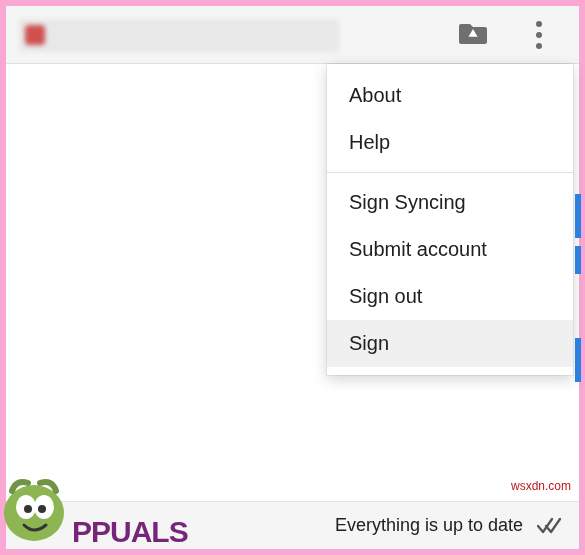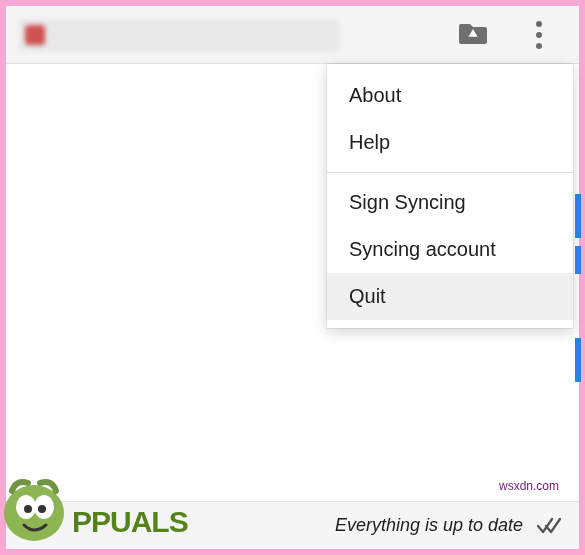--- a/index.html
+++ b/index.html
@@ -12,42 +12,42 @@
     .header-blur::before { content:""; position:absolute; left:6px; top:6px; width:20px; height:20px; background:#d05050; border-radius:4px; filter: blur(1px); }
     .header-actions { position: absolute; right: 10px; top: 0; height: 58px; display: flex; align-items: center; gap: 30px; padding-right: 12px; }
     .icon-btn { display:flex; align-items:center; justify-content:center; width:36px; height:36px; cursor:pointer; }
     .kebab-dots { display:flex; flex-direction:column; gap:5px; }
     .kebab-dots span { width:6px; height:6px; background:#6b6b6b; border-radius:50%; display:block; }
 
     
     .body-area { position:absolute; top:58px; left:0; right:0; bottom:48px; background:#ffffff; }
 
     
-    .footer { position:absolute; bottom:0; left:0; right:0; height:48px; background:#f5f5f5; border-top:1px solid #e3e3e3; display:flex; align-items:center; justify-content:flex-end; padding:0 16px; gap:14px;font-style:italic; }
+    .footer { position:absolute; bottom:0; left:0; right:0; height:48px; background:#f5f5f5; border-top:1px solid #e3e3e3; display:flex; align-items:center; justify-content:flex-end; padding:0 16px; gap:14px; }
     .status-text { font-size:18px; color:#202020; }
     .double-check { position:relative; width:26px; height:20px; }
 
     
     .menu { position:absolute; top:58px; right:6px; width:246px; background:#fff; box-shadow: 0 4px 14px rgba(0,0,0,0.18), 0 0 0 1px rgba(0,0,0,0.06); display:flex; flex-direction:column; padding:8px 0; }
     .menu-item { font-size:20px; color:#202020; padding:12px 22px; cursor:pointer; text-align:left; background:#fff; }
     .menu-item.hovered { background:#f0f0f0; }
     .menu-sep { height:1px; background:#e0e0e0; margin:6px 0; }
 
     
     .edge-blue { position:absolute; right:-2px; width:6px; background:#2d7fe0; }
     .edge-blue.a { top:188px; height:44px; }
     .edge-blue.b { top:240px; height:28px; }
     .edge-blue.c { top:332px; height:44px; }
 
     
     .watermark { position:absolute; left:-8px; bottom:0; display:flex; align-items:flex-end; opacity:0.95; }
     .mascot { width:78px; height:80px; position:relative; }
     .mascot svg { width:78px; height:80px; display:block; }
-    .brand { font-size:30px; font-weight:800; letter-spacing:-1px; color:#4d7c0f; margin-left:-4px; margin-bottom:10px; font-family: Arial, Helvetica, sans-serif; }
-    .site { position:absolute; right:20px; bottom:56px; font-size:12px; color:#701a75; }
+    .brand { font-size:30px; font-weight:800; letter-spacing:-1px; color:#701a75; margin-left:-4px; margin-bottom:0; font-family: Arial, Helvetica, sans-serif; }
+    .site { position:absolute; right:8px; bottom:56px; font-size:12px; color:#b91c1c; }
   </style>
 </head>
 <body>
 
 <div class="frame">
 
   <div class="header">
     <div class="header-blur"></div>
     <div class="header-actions">
       <div class="icon-btn">
@@ -68,22 +68,23 @@
     </div>
   </div>
 
   <div class="body-area"></div>
 
   <div class="menu">
     <div class="menu-item">About</div>
     <div class="menu-item">Help</div>
     <div class="menu-sep"></div>
     <div class="menu-item">Sign Syncing</div>
-    <div class="menu-item">Syncing account</div>
-    <div class="menu-item hovered">Quit</div>
+    <div class="menu-item">Submit account</div>
+    <div class="menu-item">Sign out</div>
+    <div class="menu-item hovered">Sign</div>
   </div>
 
   <div class="edge-blue a"></div>
   <div class="edge-blue b"></div>
   <div class="edge-blue c"></div>
 
   <div class="footer">
     <span class="status-text">Everything is up to date</span>
     <span class="double-check">
       <svg width="26" height="20" viewBox="0 0 26 20">

